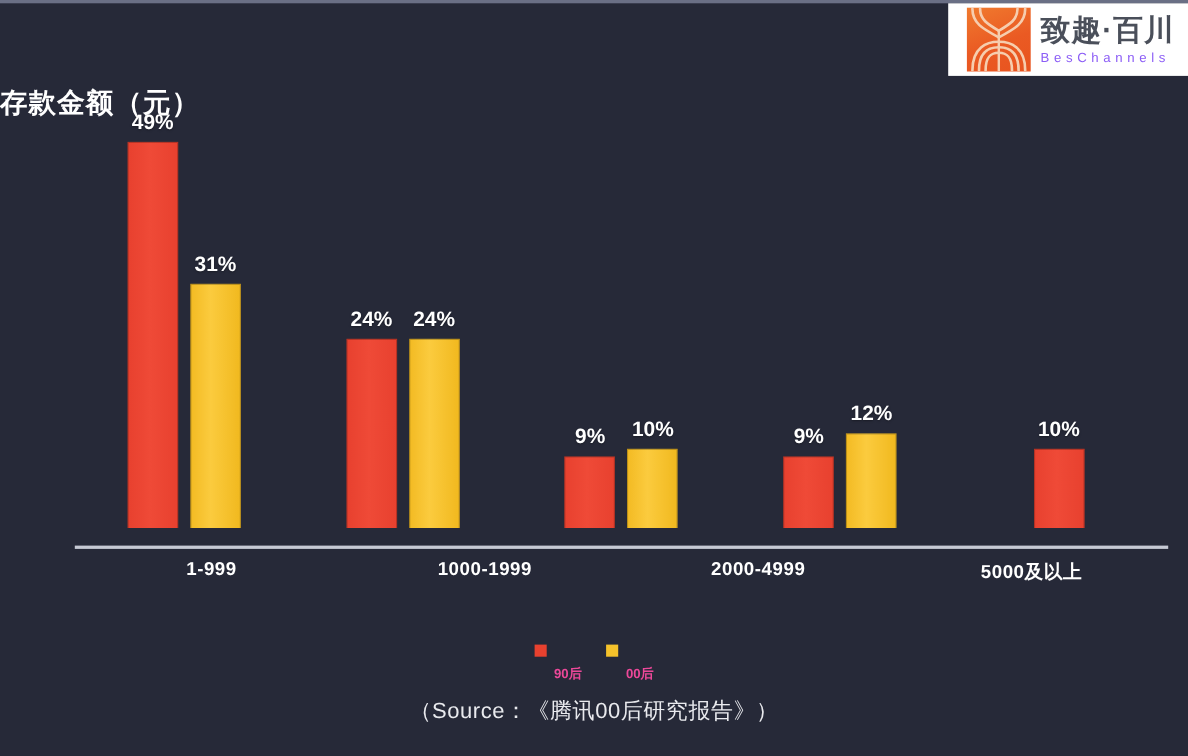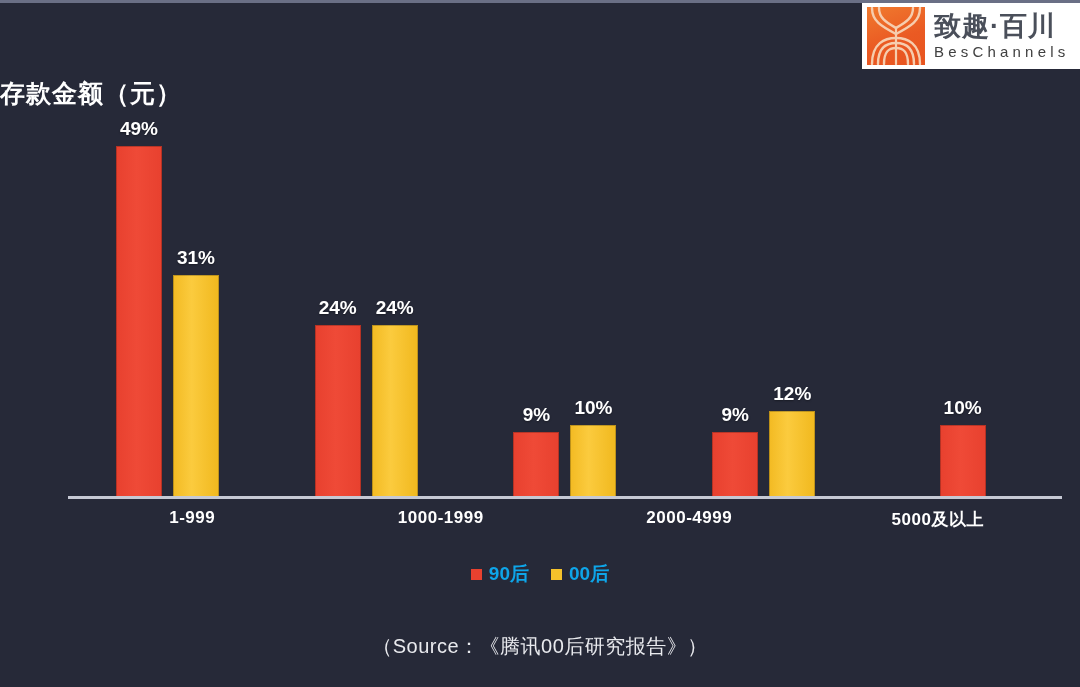--- a/index.html
+++ b/index.html
@@ -17,21 +17,21 @@
   
   .logo-box {
     position: absolute;
     top: 0px;
     left: 862px;
     width: 218px;
     height: 66px;
     background: #ffffff;
     display: flex;
     align-items: center;
-    padding-left: 5px;
+    padding-left: 17px;
     overflow: hidden;
   }
   .logo-mark {
     width: 58px;
     height: 58px;
     flex: 0 0 58px;
     position: relative;
     background: linear-gradient(160deg, #f07a2e 0%, #ea5a23 55%, #e8541f 100%);
     overflow: hidden;
   }
@@ -39,22 +39,22 @@
   .logo-text { margin-left: 9px; }
   .logo-cn {
     font-size: 27px;
     font-weight: 700;
     color: #4a4f5a;
     letter-spacing: 1px;
     line-height: 1.05;
     white-space: nowrap;
   }
   .logo-en {
-    font-size: 15px;
-    color: #404040;
+    font-size: 12px;
+    color: #8b5cf6;
     letter-spacing: 4.2px;
     margin-top: 3px;
     white-space: nowrap;
   }
 
   
   .chart-title {
     position: absolute;
     top: 74px;
     left: 0;
@@ -78,21 +78,21 @@
     position: absolute;
     left: 0;
     bottom: 0;
     width: 994px;
     height: 3px;
     background: #c6c9d4;
   }
   .groups {
     position: absolute;
     left: 0;
-    bottom: 2px;
+    bottom: 19px;
     width: 994px;
     height: 373px;
     display: flex;
   }
   .group {
     flex: 1 1 0;
     height: 100%;
     position: relative;
     display: flex;
     justify-content: center;
@@ -150,23 +150,24 @@
     left: 0;
     width: 1080px;
     display: flex;
     justify-content: center;
     align-items: center;
     gap: 22px;
   }
   .legend-item { display: flex; align-items: center; gap: 7px; }
   .legend-swatch { width: 11px; height: 11px; display: block; }
   .legend-label {
-    color: #0ea5e9;
-    font-size: 19px;
-    font-weight: 700;
+    color: #ec4899;
+    font-size: 12px;
+    font-weight: 700;
+    margin-top: 43px;
   }
 
   
   .source {
     position: absolute;
     top: 630px;
     left: 0;
     width: 1080px;
     text-align: center;
     color: #e9eaee;

